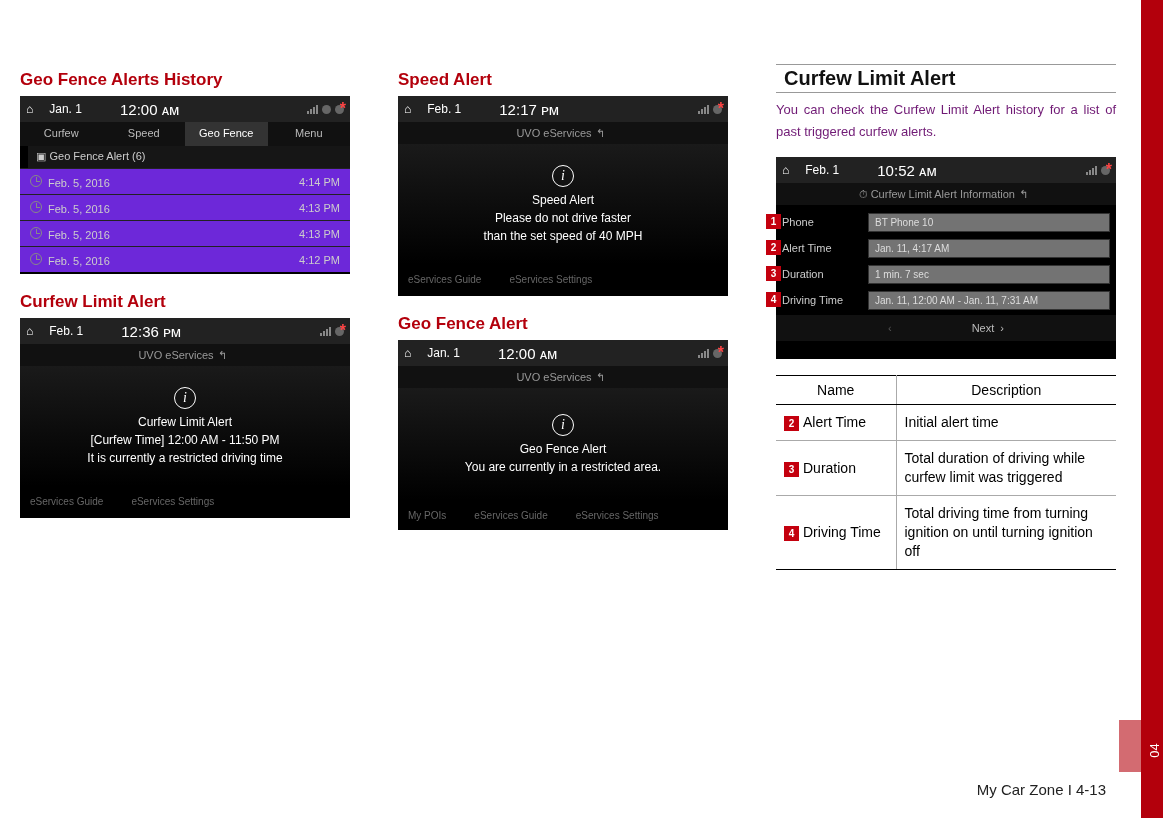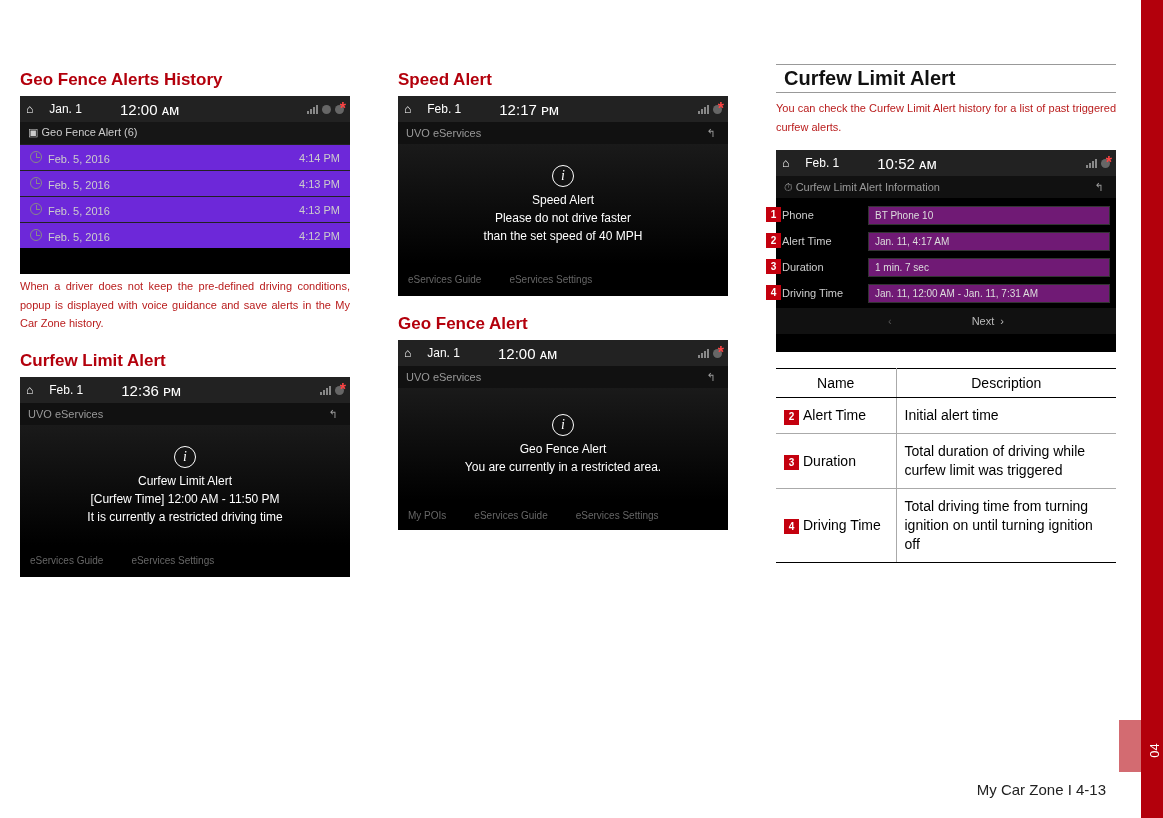--- a/index.html
+++ b/index.html
@@ -60,23 +60,23 @@
   .black-h {
     color: #111;
     font-weight: bold;
     font-size: 20px;
     margin-bottom: 6px;
     border-top: 1px solid #999;
     border-bottom: 1px solid #999;
     padding: 2px 0 2px 8px;
   }
   .body-text {
-    font-size: 11px;
+    font-size: 13px;
     line-height: 1.7;
-    color: #b91c1c;
+    color: #701a75;
     margin: 3px 0 14px 0;
     text-align: justify;
   }
   
   .shot {
     width: 330px;
     background: #000;
     position: relative;
     color: #fff;
     font-size: 11px;
@@ -88,52 +88,52 @@
     align-items:center;
     gap:10px;
     padding: 0 6px;
     font-size: 12px;
   }
   .shot-bar .clock { flex:0 0 auto; }
   .shot-bar .date { margin-left: 6px; }
   .shot-bar .spacer { margin-left:auto; display:flex; gap:4px; align-items:center;}
   .asterisk { position:absolute; top:4px; right:4px; color:#f44; font-size:16px; font-weight:bold;}
   .sub-bar {
-    height:22px; background:#111; display:flex; align-items:center; justify-content:space-between;
+    height:22px; background:#111; display:flex; align-items:center; justify-content:center;
     padding:0 8px; font-size:11px; color:#999;
   }
   .svc-btn { width:18px;height:14px; display:flex;align-items:center;justify-content:center;}
   .alert-body {
     height:120px; display:flex; flex-direction:column; align-items:center; justify-content:center;
     text-align:center; font-size:12px; gap:4px; padding: 0 10px;
     background: linear-gradient(#1a1a1a,#000);
   }
   .info-ic {
     width:22px;height:22px;border:1.5px solid #fff;border-radius:50%;
     display:flex;align-items:center;justify-content:center;font-style:italic;font-family:serif;font-size:14px;
     margin-bottom:2px;
   }
   .bottom-tabs { height:30px; display:flex; gap:28px; padding-left:10px; align-items:center; color:#666; font-size:10px;}
   .bottom-tabs .bt { text-align:center; line-height:1.1;}
 
   
   .hist-tabs { height:24px; display:flex; background:#111;}
   .hist-tabs div { flex:1; text-align:center; font-size:11px; padding-top:5px; color:#bbb;}
   .hist-tabs .active { background:#333; color:#fff;}
-  .hist-head { height:22px; padding:4px 8px; font-size:11px; color:#ccc; background:#161616;}
+  .hist-head { height:22px; padding:4px 8px; font-size:11px; color:#ccc; background:#161616;margin-left:8px;}
   .hist-row { height:26px; display:flex; justify-content:space-between; align-items:center;
     padding:0 10px; font-size:11px; color:#ccc; border-top:1px solid #222; background:#6d28d9;}
   .clk-ic { width:12px;height:12px;border:1px solid #888;border-radius:50%;margin-right:6px;position:relative;display:inline-block;}
   .clk-ic:after{content:"";position:absolute;left:50%;top:50%;width:4px;height:1px;background:#888;transform-origin:left;}
   .clk-ic:before{content:"";position:absolute;left:50%;top:50%;width:1px;height:4px;background:#888;transform-origin:top;transform:translateY(-4px);}
 
   
   .info-row { height:26px; display:flex; align-items:center; gap:6px; padding:0 6px; font-size:11px;}
   .info-row .lbl { width:80px; color:#ccc;}
-  .info-row .val { flex:1; background:#701a75; border:1px solid #333; padding:3px 6px; font-size:10px; color:#ddd;}
+  .info-row .val { flex:1; background:#737373; border:1px solid #333; padding:3px 6px; font-size:10px; color:#ddd;}
   .next-row { height:26px; display:flex; align-items:center; justify-content:center; gap:80px; color:#bbb; font-size:11px; background:#111; margin-top:2px;}
   .callout { position:absolute; left:-10px; width:15px;height:15px; background:#c4000e; color:#fff; font-size:10px; font-weight:bold; display:flex;align-items:center;justify-content:center;}
 
   
   table.desc { width: 340px; border-collapse: collapse; font-size:14px; margin-top:16px;}
   table.desc th { border-top:1px solid #000; border-bottom:1px solid #000; padding:6px 8px; font-weight:normal; text-align:center;}
   table.desc td { border-bottom:1px solid #aaa; padding:8px 8px; vertical-align:middle; line-height:1.35;}
   table.desc td.nm { white-space:nowrap; width:120px;}
   table.desc tr:last-child td { border-bottom:1px solid #000;}
   .num-badge { display:inline-flex; width:15px;height:15px;background:#c4000e;color:#fff;font-size:10px;font-weight:bold;align-items:center;justify-content:center;margin-right:4px;}
@@ -168,20 +168,26 @@
           <span class="signal">
               <span></span>
               <span></span>
               <span></span>
               <span></span>
             </span>
           <span class="disc"></span>
           <span class="disc"></span>
         </span>
       </div>
+      <div class="hist-tabs">
+        <div>Curfew</div>
+        <div>Speed</div>
+        <div class="active">Geo Fence</div>
+        <div>Menu</div>
+      </div>
       <div class="hist-head">▣ <span>Geo Fence Alert (6)</span></div>
       <div id="hist-rows">
           <div class="hist-row">
             <span><span class="clk-ic"></span>Feb. 5, 2016</span>
             <span>4:14 PM</span>
           </div>
           <div class="hist-row">
             <span><span class="clk-ic"></span>Feb. 5, 2016</span>
             <span>4:13 PM</span>
           </div>
@@ -189,21 +195,20 @@
             <span><span class="clk-ic"></span>Feb. 5, 2016</span>
             <span>4:13 PM</span>
           </div>
           <div class="hist-row">
             <span><span class="clk-ic"></span>Feb. 5, 2016</span>
             <span>4:12 PM</span>
           </div>
         </div>
     </div>
 
-    <div class="body-text">When a driver does not keep the pre-defined driving conditions, popup is displayed with voice guidance and save alerts in the My Car Zone history.</div>
 
     <div class="red-h">Curfew Limit Alert</div>
 
     <div class="shot" style="height:200px;">
       <span class="asterisk">*</span>
       <div class="shot-bar">
         <span>⌂</span>
         <span class="date">Feb. 1</span>
         <span class="clock" style="margin-left:28px;font-size:15px;">12:36 ᴘᴍ</span>
         <span class="spacer">

